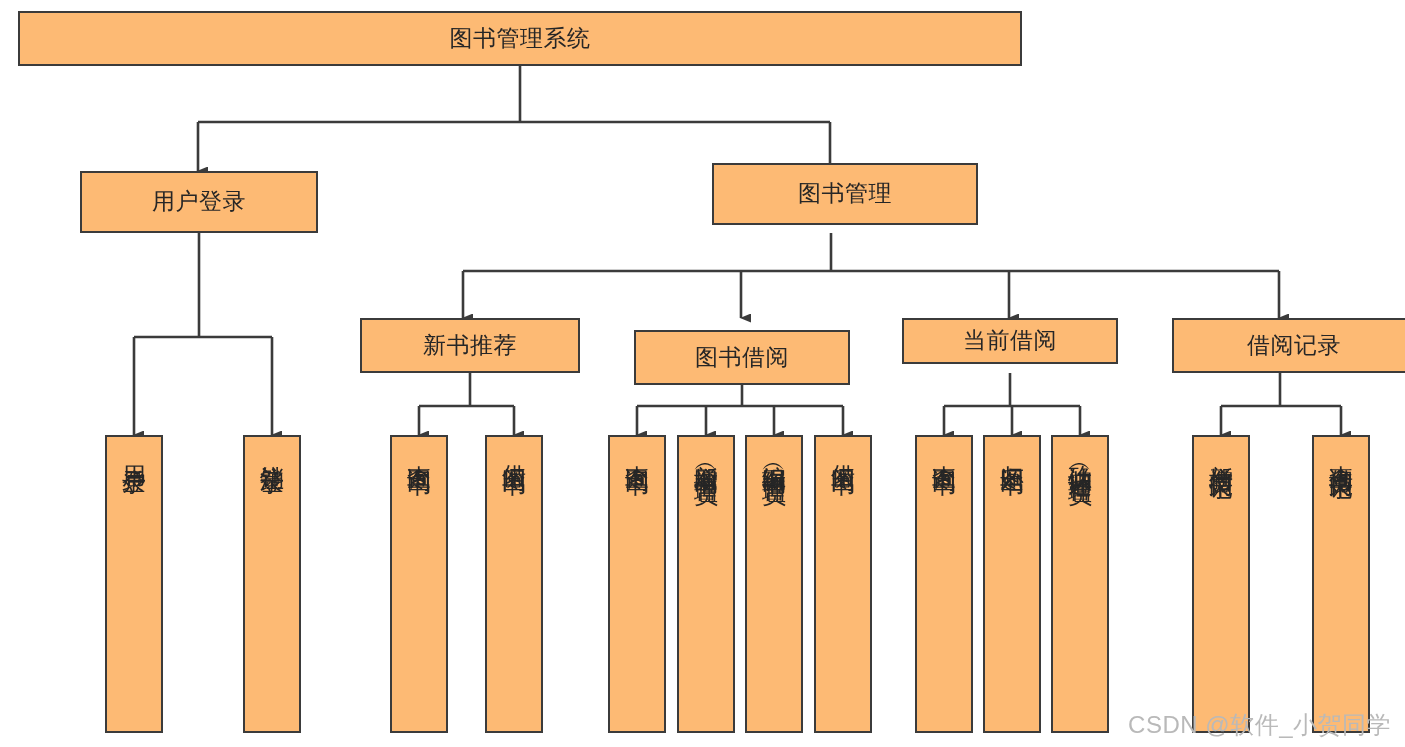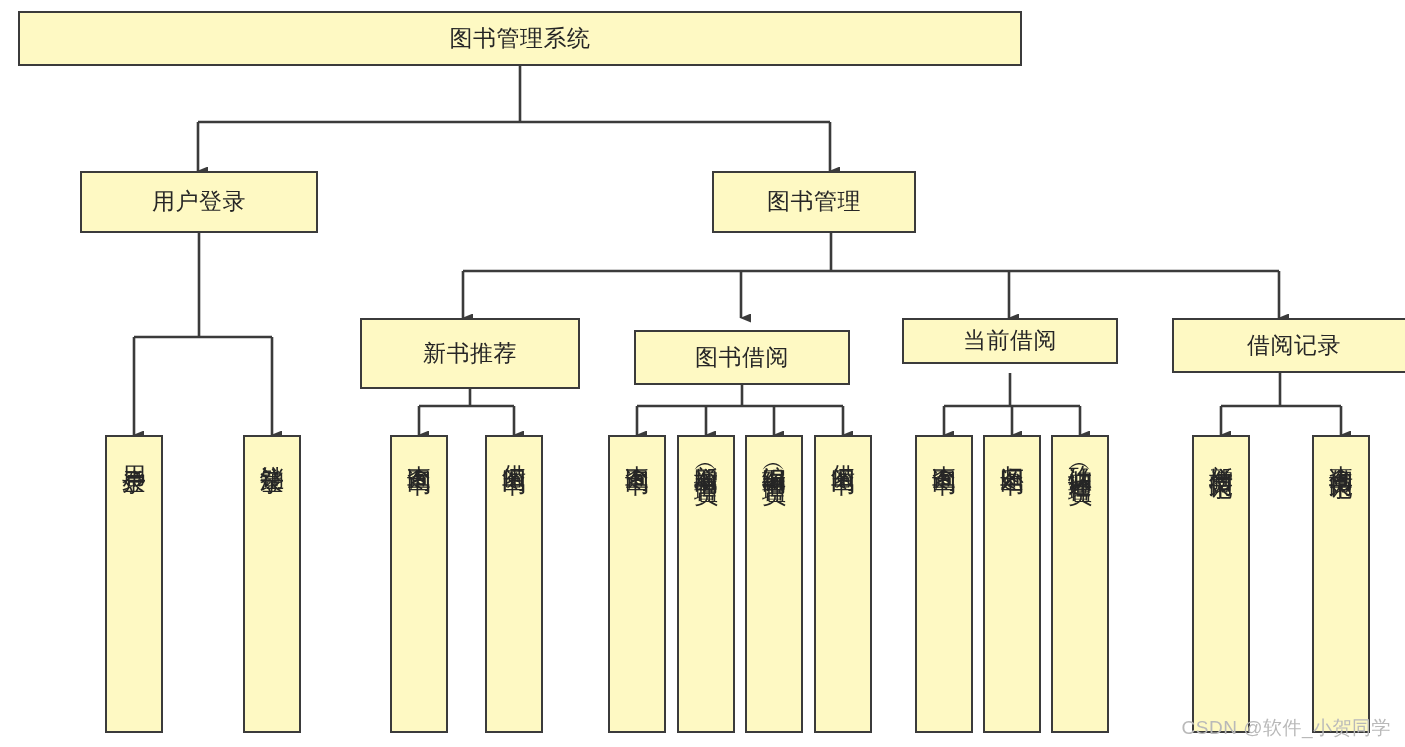--- a/index.html
+++ b/index.html
@@ -22,21 +22,21 @@
     position: absolute;
     left: 0;
     top: 0;
     width: 1405px;
     height: 747px;
   }
   .node {
     position: absolute;
     box-sizing: border-box;
     border: 2px solid #3b3b3b;
-    background: #fef9c3;
+    background: #fdba74;
     display: flex;
     align-items: center;
     justify-content: center;
     color: #262626;
     z-index: 2;
   }
   .node-label {
     display: block;
     text-align: center;
     line-height: 1.18;
@@ -55,21 +55,21 @@
     text-orientation: upright;
     font-size: 24px;
     letter-spacing: 2.5px;
     line-height: 1;
     white-space: nowrap;
   }
   #watermark {
     position: absolute;
     right: 14px;
     bottom: 6px;
-    font-size: 19px;
+    font-size: 24px;
     color: #b9b9b9;
     letter-spacing: 0.5px;
     z-index: 5;
     white-space: nowrap;
     pointer-events: none;
   }
 </style>
 </head>
 <body>
 
@@ -124,24 +124,24 @@
       </div>
       <div class="node horizontal" style="left: 80px; top: 171px; width: 238px; height: 62px;">
         <span class="node-label">用户登录</span>
       </div>
       <div class="node vertical" style="left: 105px; top: 435px; width: 58px; height: 298px;">
         <span class="node-label">用户登录</span>
       </div>
       <div class="node vertical" style="left: 243px; top: 435px; width: 58px; height: 298px;">
         <span class="node-label">注销登录</span>
       </div>
-      <div class="node horizontal" style="left: 712px; top: 171px; width: 204px; height: 62px;">
+      <div class="node horizontal" style="left: 712px; top: 163px; width: 266px; height: 62px;">
         <span class="node-label">图书管理</span>
       </div>
-      <div class="node horizontal" style="left: 360px; top: 318px; width: 220px; height: 71px;">
+      <div class="node horizontal" style="left: 360px; top: 318px; width: 220px; height: 55px;">
         <span class="node-label">新书推荐</span>
       </div>
       <div class="node vertical" style="left: 390px; top: 435px; width: 58px; height: 298px;">
         <span class="node-label">查询图书</span>
       </div>
       <div class="node vertical" style="left: 485px; top: 435px; width: 58px; height: 298px;">
         <span class="node-label">借阅图书</span>
       </div>
       <div class="node horizontal" style="left: 634px; top: 330px; width: 216px; height: 55px;">
         <span class="node-label">图书借阅</span>

